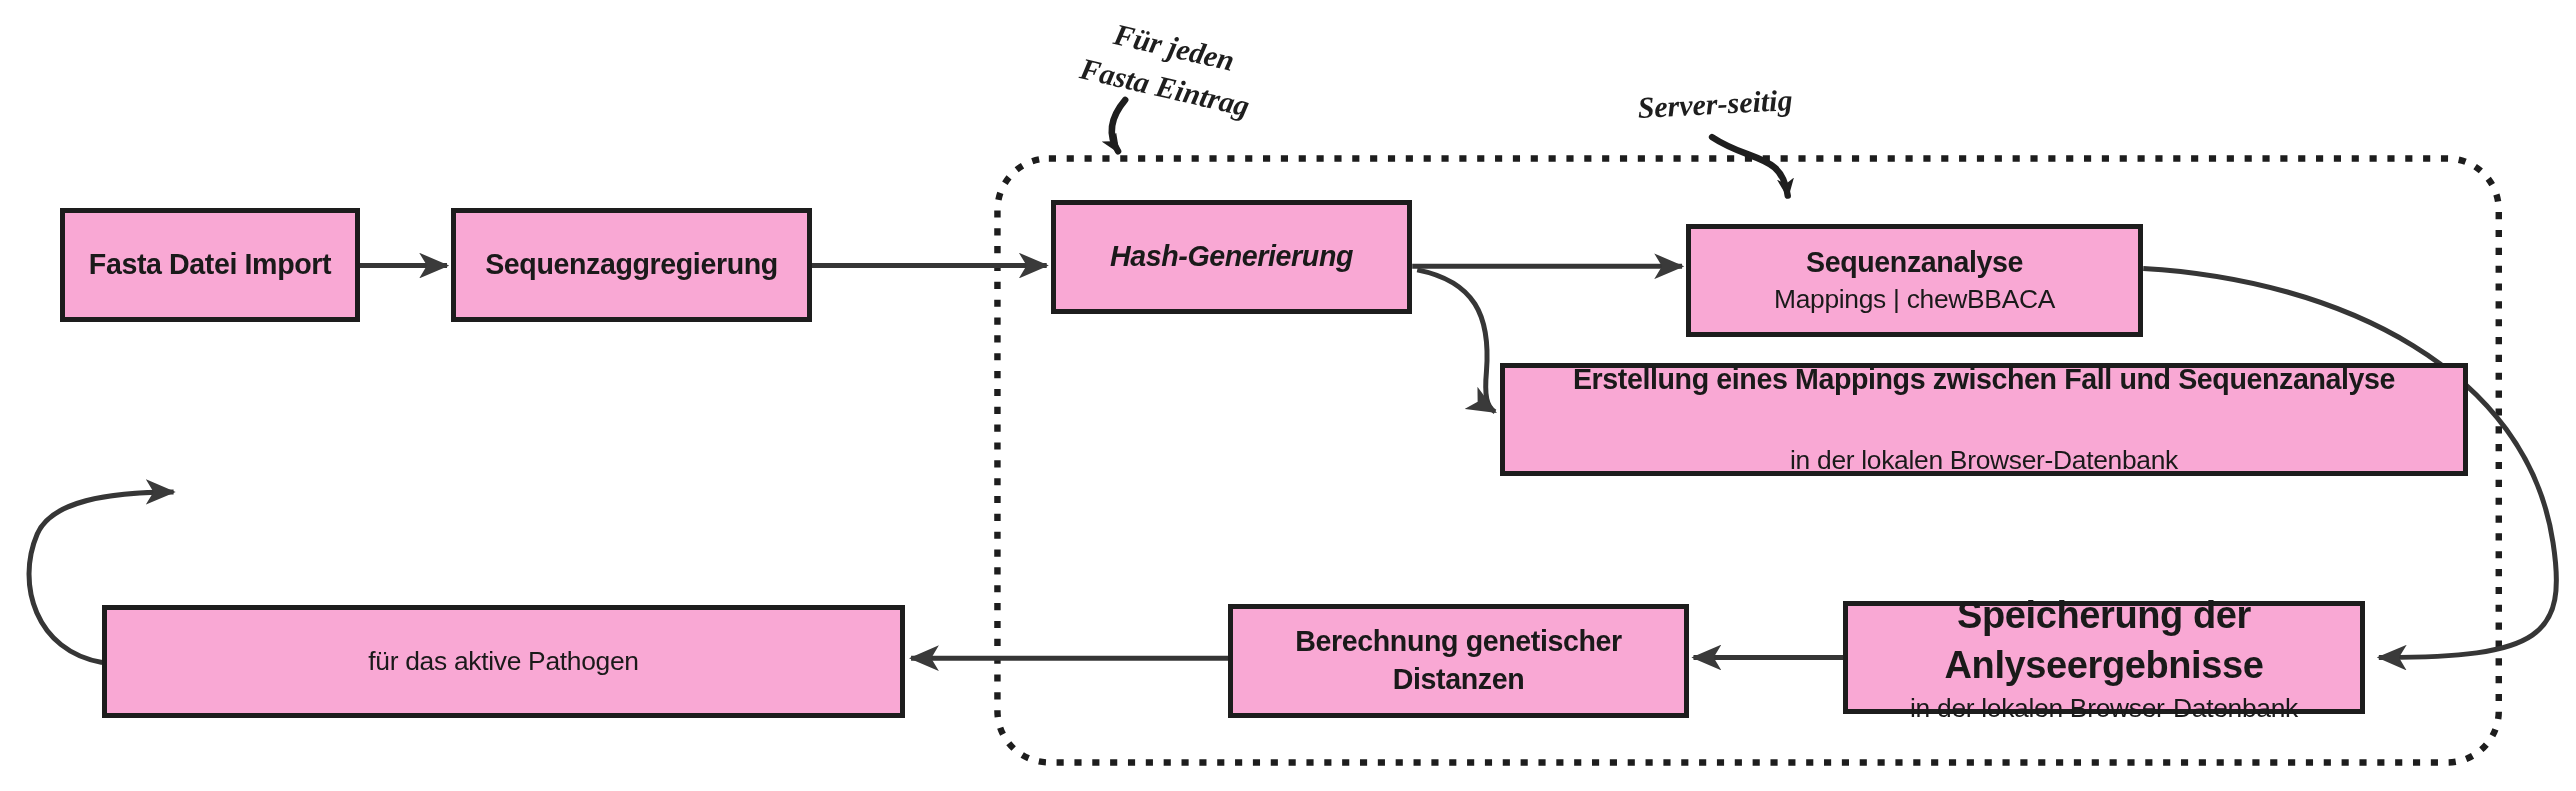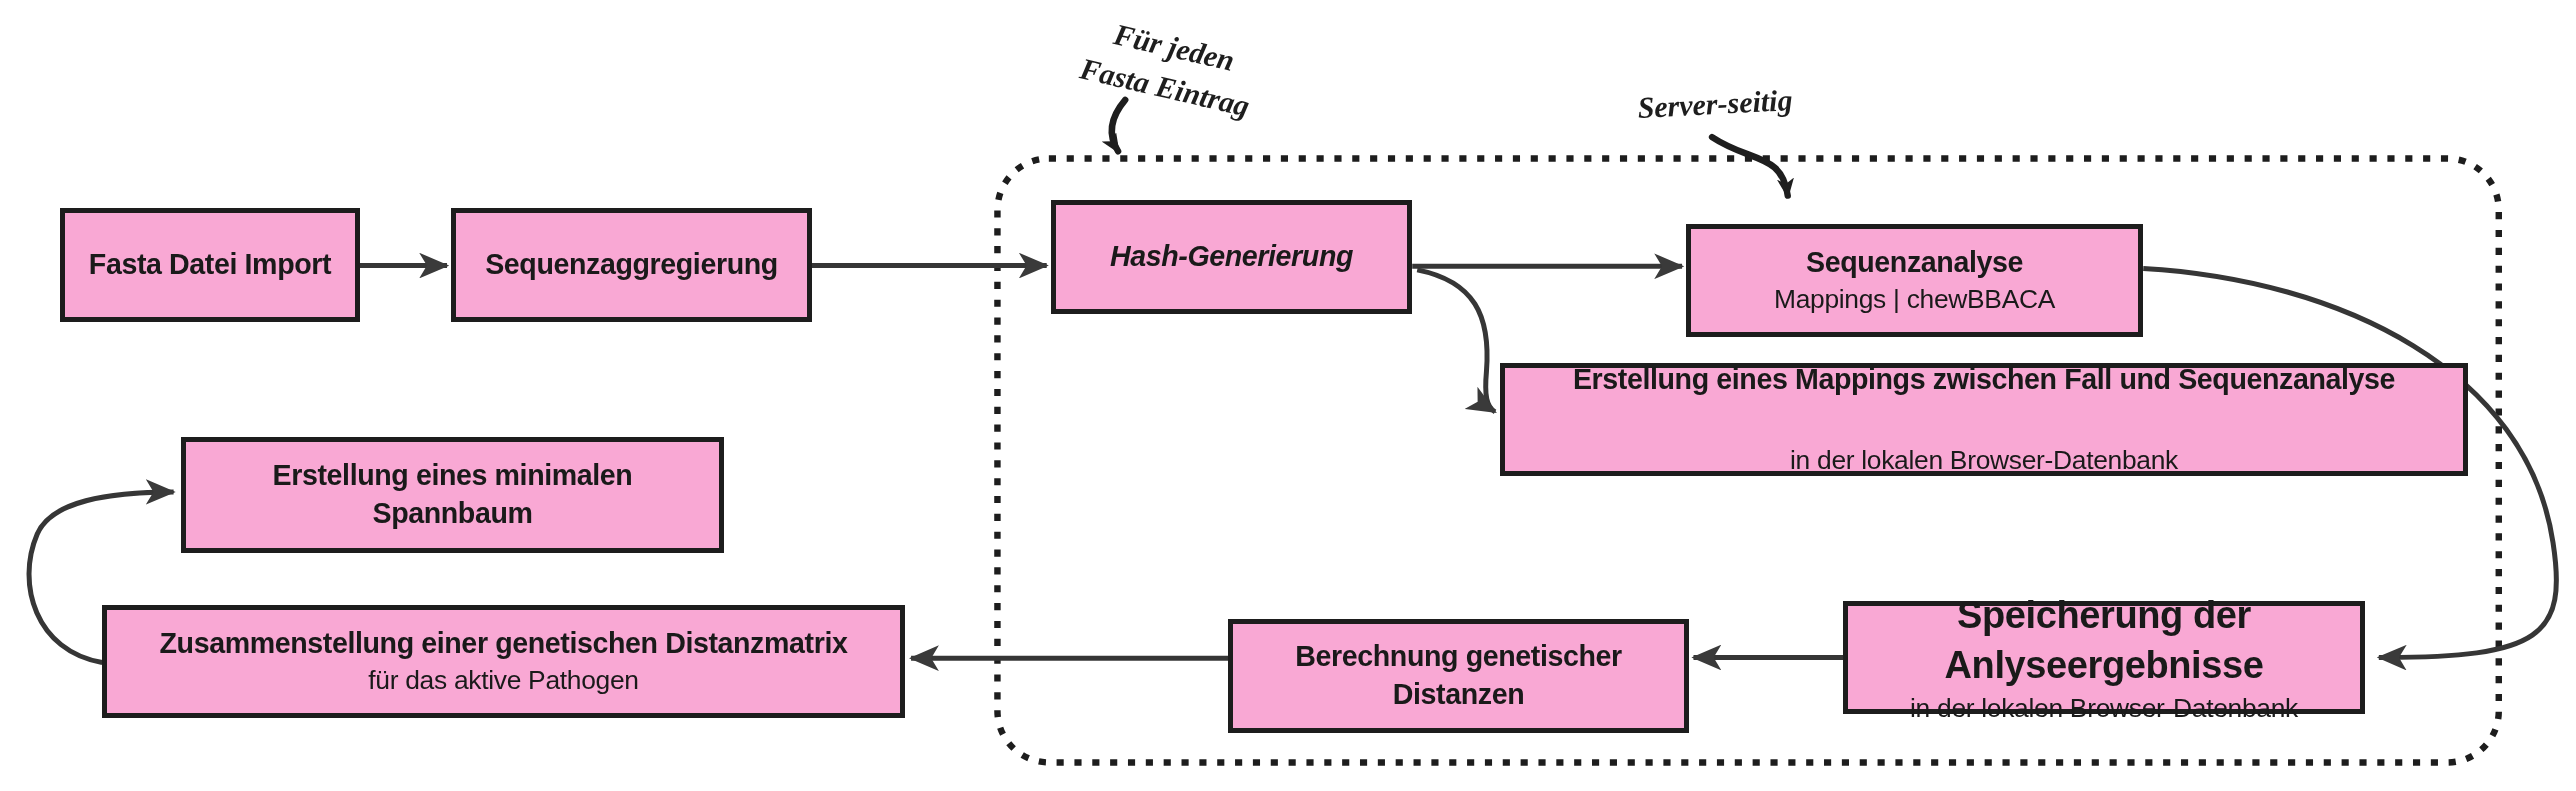--- a/index.html
+++ b/index.html
@@ -100,32 +100,28 @@
   <div class="node" style="left:1500px;top:363px;width:968px;height:113px;gap:44px;">
     <span class="title">Erstellung eines Mappings zwischen Fall und Sequenzanalyse</span>
     <span class="subtitle">in der lokalen Browser-Datenbank</span>
   </div>
 
   <div class="node" style="left:1843px;top:601px;width:522px;height:113px;">
     <span class="title" style="font-size:38px;">Speicherung der Anlyseergebnisse</span>
     <span class="subtitle">in der lokalen Browser-Datenbank</span>
   </div>
 
-  <div class="node" style="left:1228px;top:619px;width:461px;height:114px;">
+  <div class="node" style="left:1228px;top:604px;width:461px;height:114px;">
     <span class="title">Berechnung genetischer Distanzen</span>
   </div>
 
   <div class="node" style="left:102px;top:605px;width:803px;height:113px;">
-    <span class="title">Zusammenstellung einer genetischen Distanzmatrix</span>
     <span class="subtitle">für das aktive Pathogen</span>
   </div>
 
-  <div class="node" style="left:181px;top:437px;width:543px;height:116px;">
-    <span class="title">Erstellung eines minimalen Spannbaum</span>
-  </div>
 
   <div class="annotation" style="left:1048px;top:27px;width:243px;transform:rotate(13deg);">
     <div>Für jeden</div>
     <div>Fasta Eintrag</div>
   </div>
 
   <div class="annotation" style="left:1626px;top:84px;width:178px;transform:rotate(-3deg);">
     <div>Server-seitig</div>
   </div>
 

